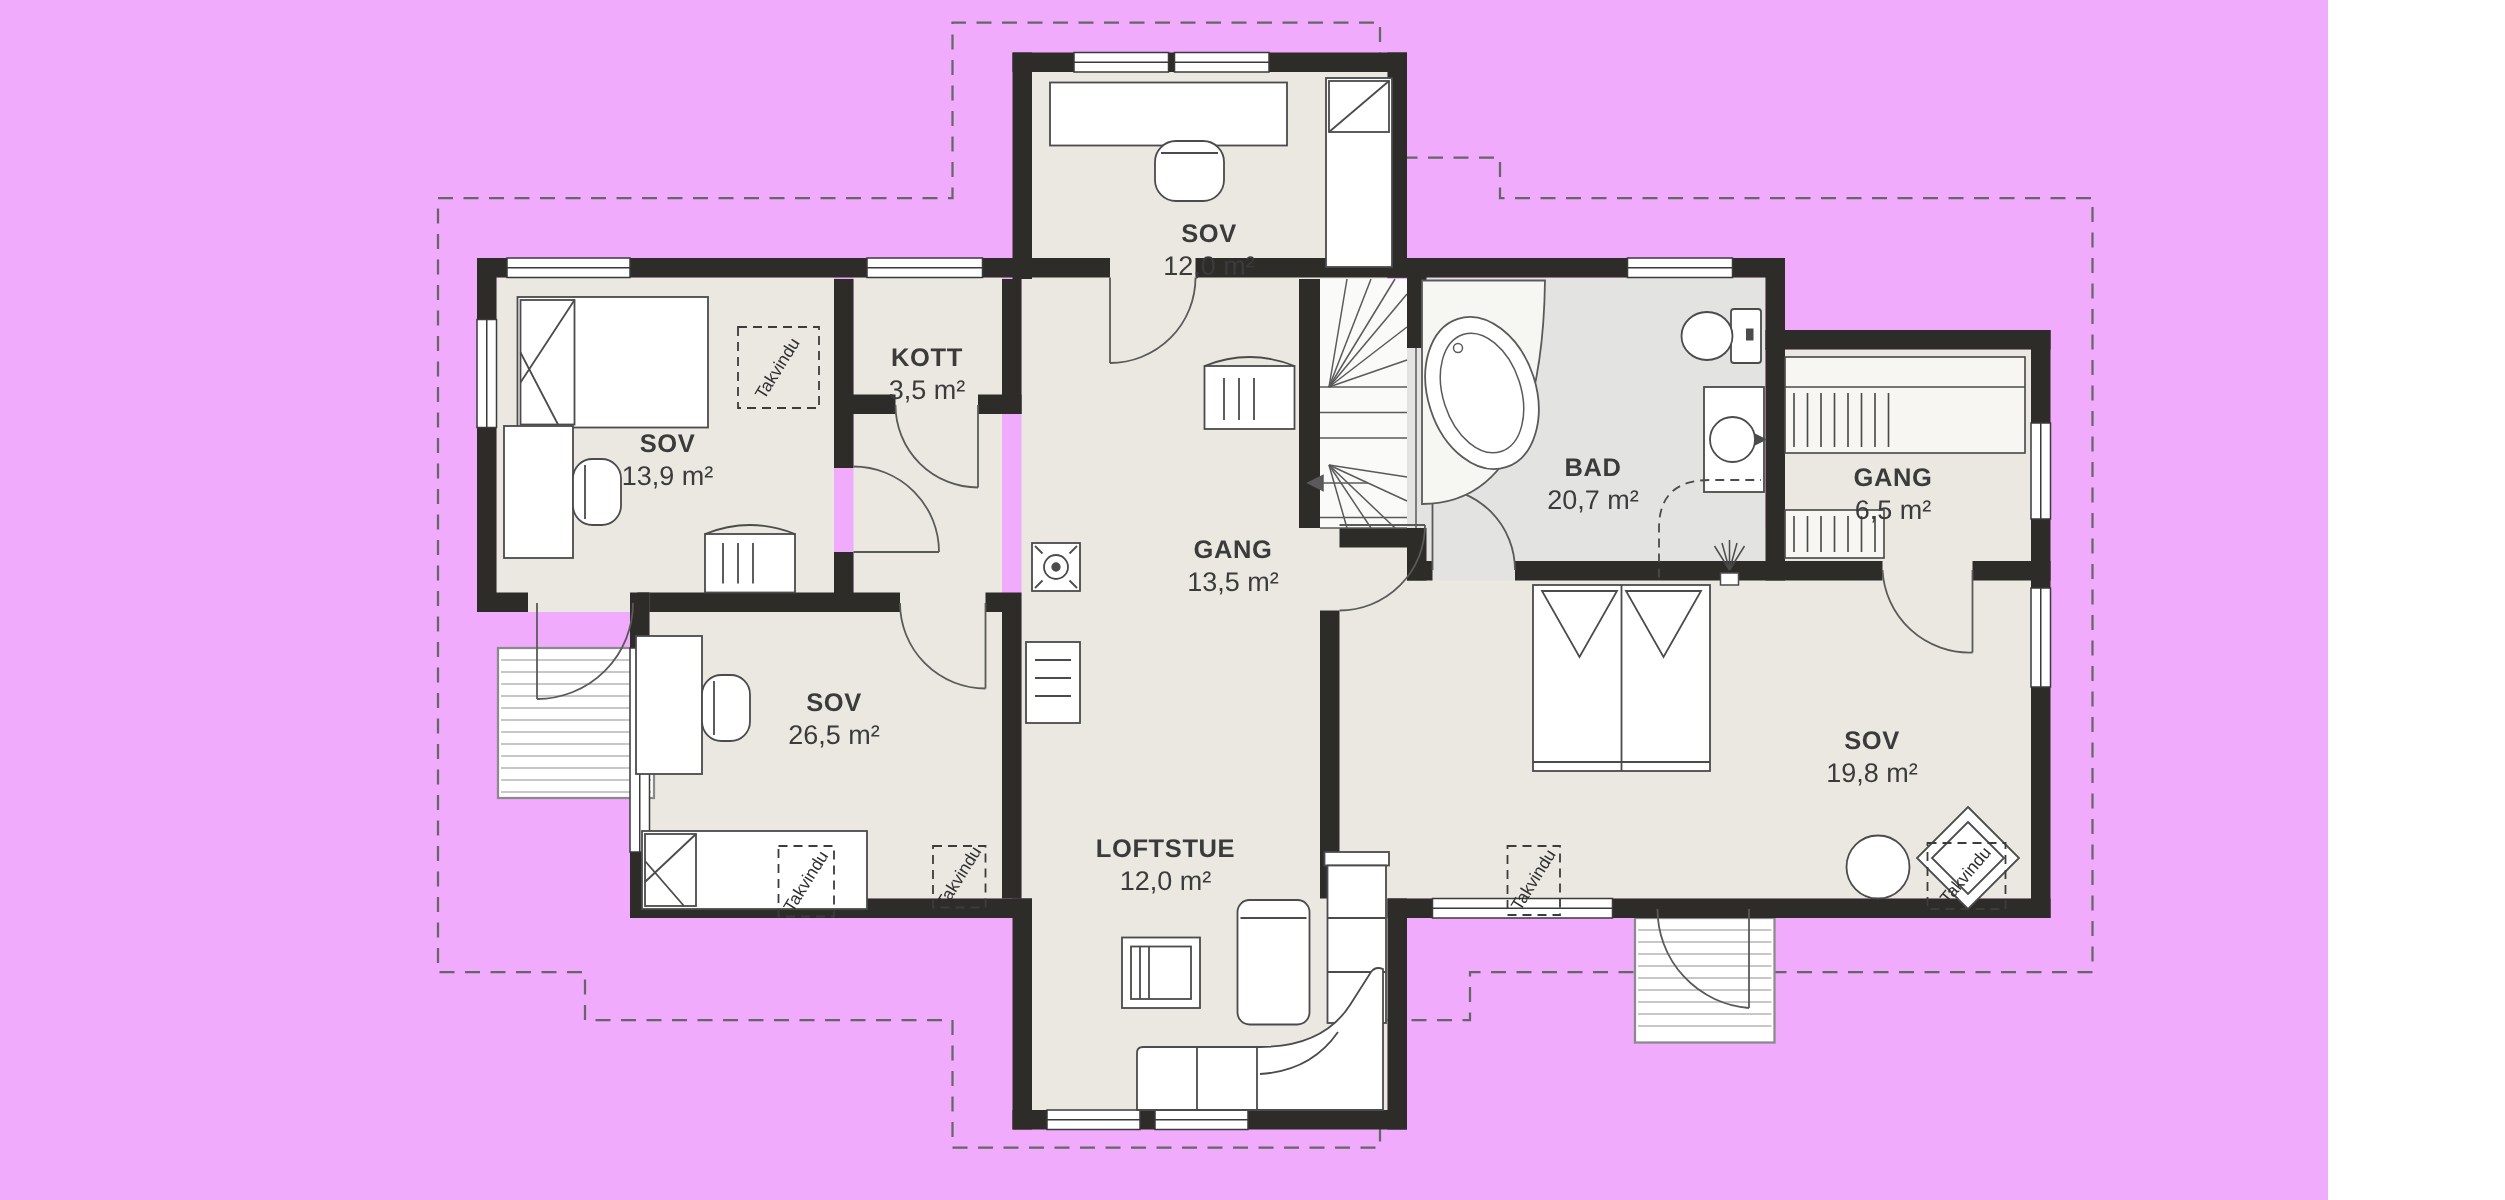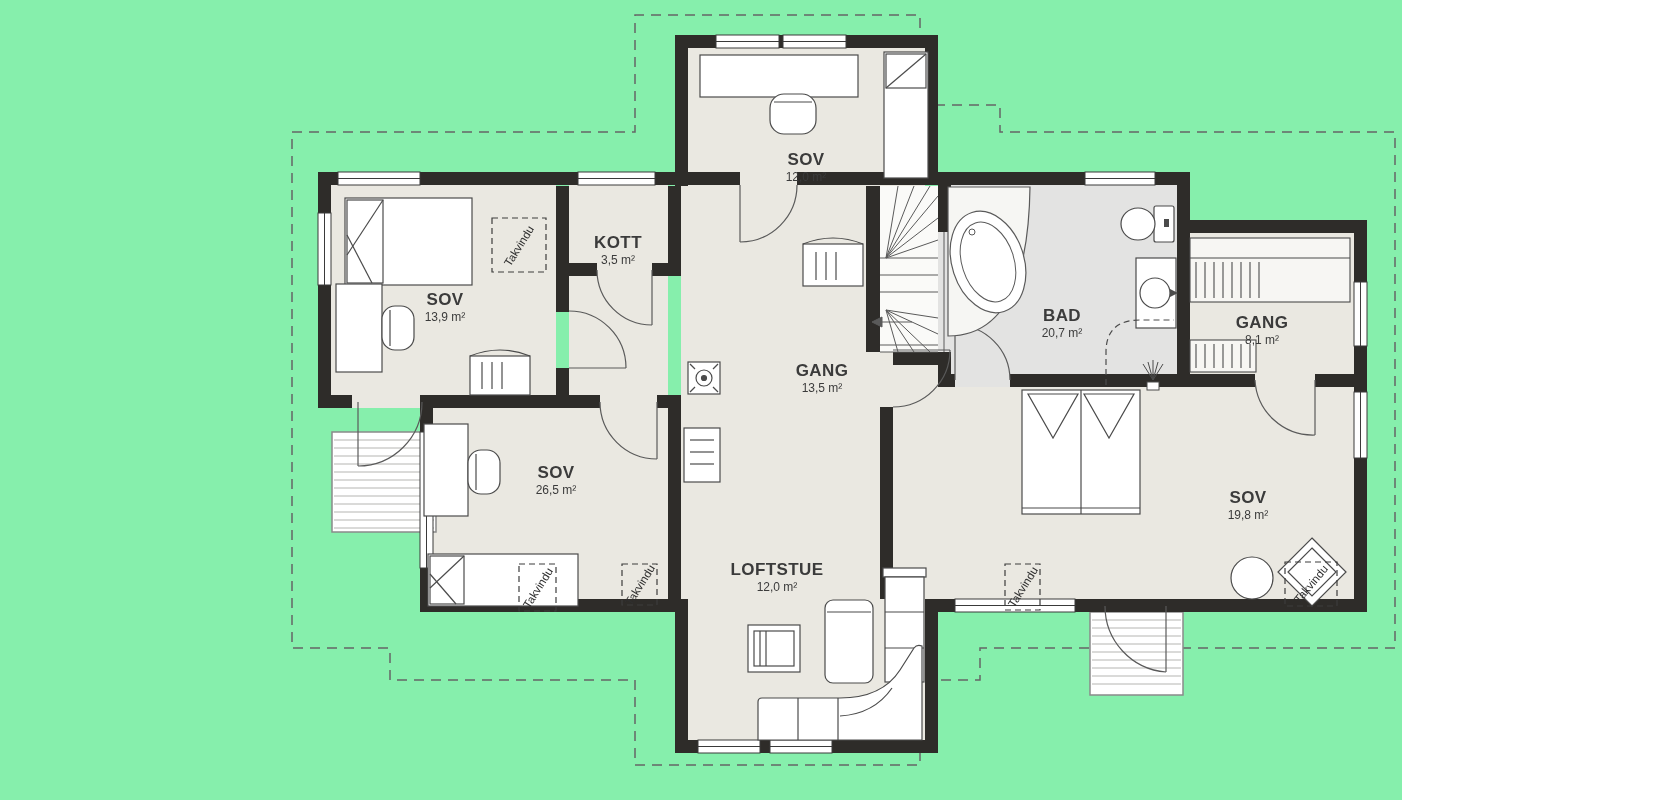--- a/index.html
+++ b/index.html
@@ -1,22 +1,22 @@
 <!DOCTYPE html>
 <html><head>
 <meta charset="utf-8">
 <style>
   html,body{margin:0;padding:0;background:#fff;}
-  .canvas{position:relative;width:1402px;height:800px;background:#86efac;overflow:hidden;
+  .canvas{position:relative;width:1552px;height:800px;background:#f0abfc;overflow:hidden;
           font-family:"Liberation Sans", sans-serif;}
   svg{position:absolute;left:0;top:0;}
   .room-label{position:absolute;transform:translate(-50%,-50%);text-align:center;
               color:#3b3b3b;line-height:1.25;pointer-events:none;}
   .room-label .rname{font-weight:bold;font-size:17px;letter-spacing:.4px;}
-  .room-label .rarea{font-size:12px;}
+  .room-label .rarea{font-size:18px;}
   .tk{position:absolute;font-size:11.5px;color:#2f2f2f;white-space:nowrap;
       transform:translate(-50%,-50%) rotate(-58deg);transform-origin:center;}
   .tk5{transform:translate(-50%,-50%) rotate(-50deg);}
 </style>
 </head>
 <body>
 
 <div class="canvas">
 <svg width="1670" height="800" viewBox="0 0 1670 800">
 
@@ -407,21 +407,21 @@
 <div class="room-label" style="left:822px;top:378px">
       <div class="rname">GANG</div>
       <div class="rarea">13,5 m²</div>
     </div>
 <div class="room-label" style="left:1062px;top:323px">
       <div class="rname">BAD</div>
       <div class="rarea">20,7 m²</div>
     </div>
 <div class="room-label" style="left:1262px;top:330px">
       <div class="rname">GANG</div>
-      <div class="rarea">8,1 m²</div>
+      <div class="rarea">6,5 m²</div>
     </div>
 <div class="room-label" style="left:556px;top:480px">
       <div class="rname">SOV</div>
       <div class="rarea">26,5 m²</div>
     </div>
 <div class="room-label" style="left:1248px;top:505px">
       <div class="rname">SOV</div>
       <div class="rarea">19,8 m²</div>
     </div>
 <div class="room-label" style="left:777px;top:577px">

